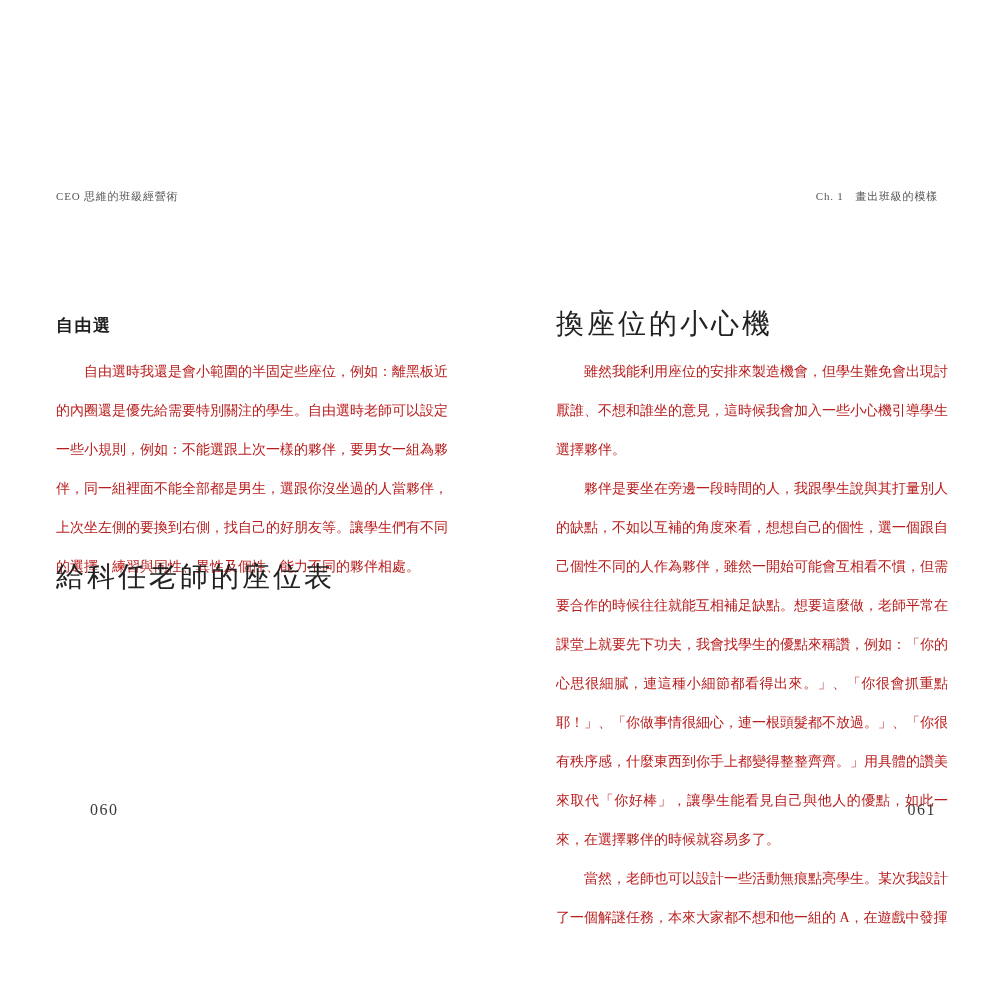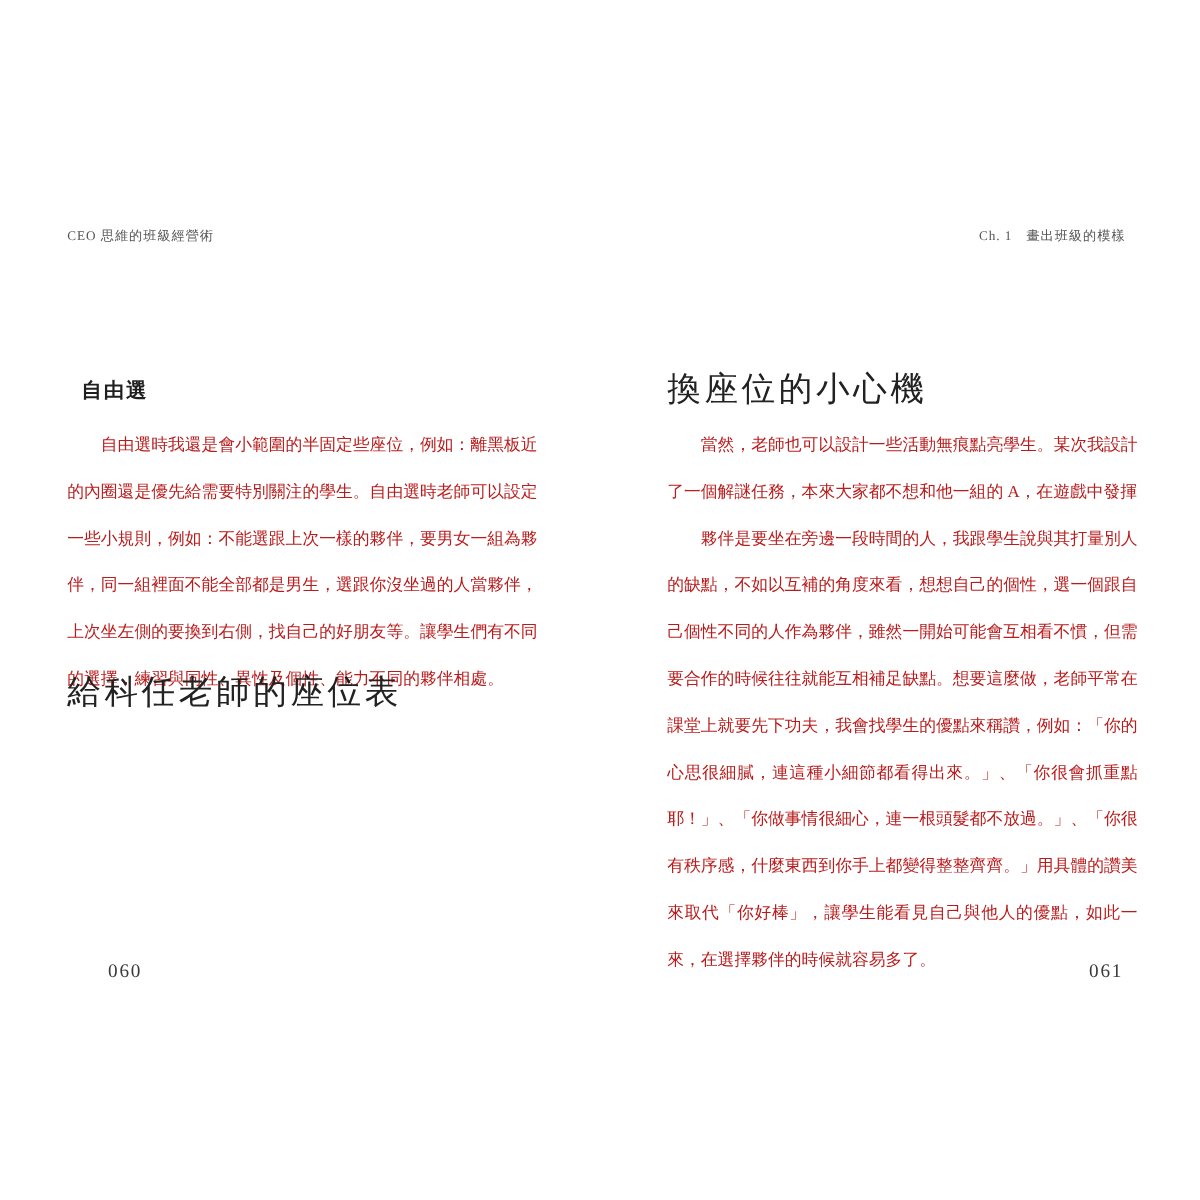--- a/index.html
+++ b/index.html
@@ -33,21 +33,21 @@
 
   .col {
     position: absolute;
     width: 392px;
   }
   .col-left  { left: 56px;  top: 0; height: 1000px; }
   .col-right { left: 556px; top: 0; height: 1000px; }
 
   .subhead {
     position: absolute;
-    left: 12px;
+    left: 0;
     top: 314px;
     margin: 0;
     font-family: "Liberation Sans", "DejaVu Sans", sans-serif;
     font-size: 17px;
     font-weight: bold;
     letter-spacing: 1.5px;
     color: #1f1f1f;
   }
   .bighead {
     position: absolute;
@@ -110,22 +110,23 @@
 
     <h2 class="bighead left-b">給科任老師的座位表</h2>
 
   </div>
 
   <div class="col col-right">
 
     <h2 class="bighead right-b">換座位的小心機</h2>
 
     <div class="bodyblock bb-right-1">
+      <p>雖然我能利用座位的安排來製造機會，但學生難免會出現討厭誰、不想和誰坐的意見，這時候我會加入一些小心機引導學生選擇夥伴。</p>
+      <p>夥伴是要坐在旁邊一段時間的人，我跟學生說與其打量別人的缺點，不如以互補的角度來看，想想自己的個性，選一個跟自己個性不同的人作為夥伴，雖然一開始可能會互相看不慣，但需要合作的時候往往就能互相補足缺點。想要這麼做，老師平常在課堂上就要先下功夫，我會找學生的優點來稱讚，例如：「你的心思很細膩，連這種小細節都看得出來。」、「你很會抓重點耶！」、「你做事情很細心，連一根頭髮都不放過。」、「你很有秩序感，什麼東西到你手上都變得整整齊齊。」用具體的讚美來取代「你好棒」，讓學生能看見自己與他人的優點，如此一來，在選擇夥伴的時候就容易多了。</p>
       <p>當然，老師也可以設計一些活動無痕點亮學生。某次我設計了一個解謎任務，本來大家都不想和他一組的 A，在遊戲中發揮</p>
-      <p>夥伴是要坐在旁邊一段時間的人，我跟學生說與其打量別人的缺點，不如以互補的角度來看，想想自己的個性，選一個跟自己個性不同的人作為夥伴，雖然一開始可能會互相看不慣，但需要合作的時候往往就能互相補足缺點。想要這麼做，老師平常在課堂上就要先下功夫，我會找學生的優點來稱讚，例如：「你的心思很細膩，連這種小細節都看得出來。」、「你很會抓重點耶！」、「你做事情很細心，連一根頭髮都不放過。」、「你很有秩序感，什麼東西到你手上都變得整整齊齊。」用具體的讚美來取代「你好棒」，讓學生能看見自己與他人的優點，如此一來，在選擇夥伴的時候就容易多了。</p>
     </div>
   </div>
 
   <div class="folio left">060</div>
 
   <div class="folio right">061</div>
 
 </div>
 
 </body></html>

